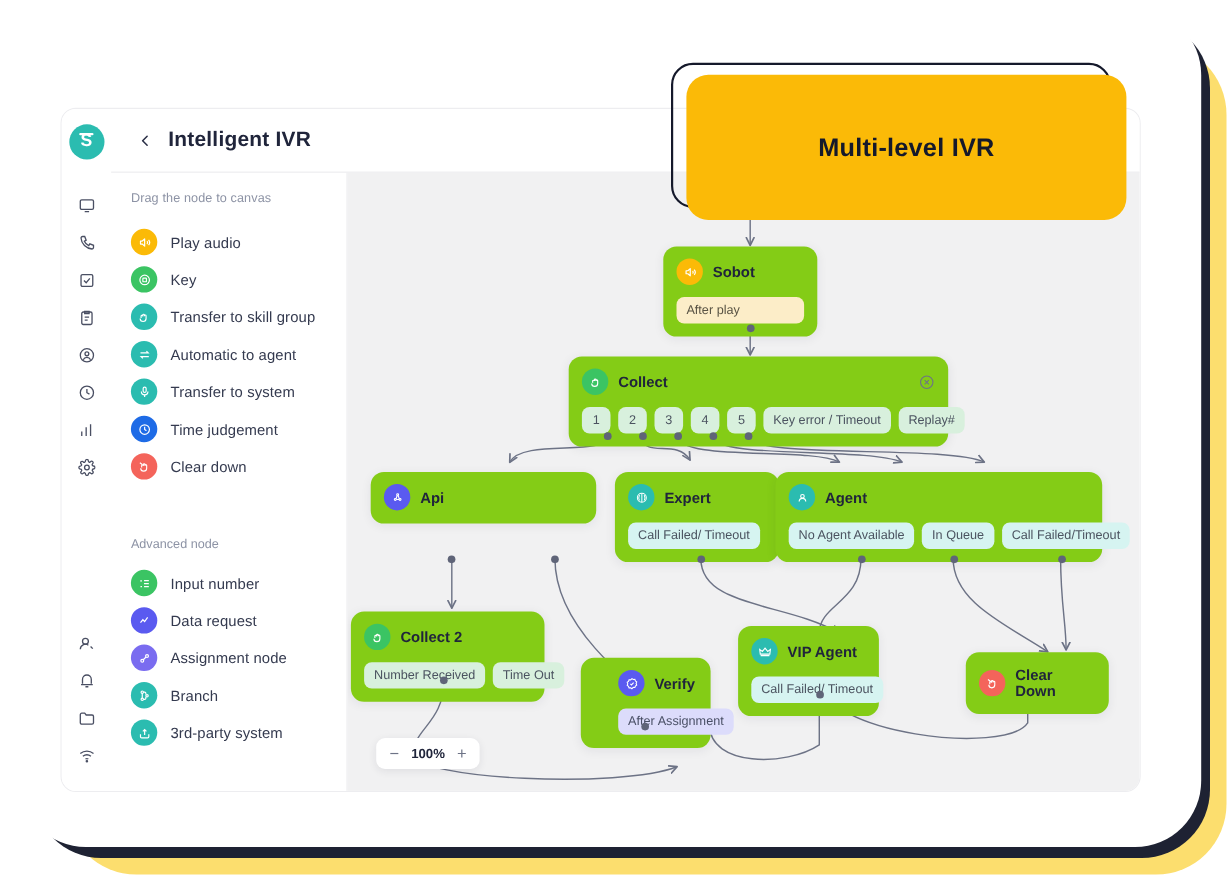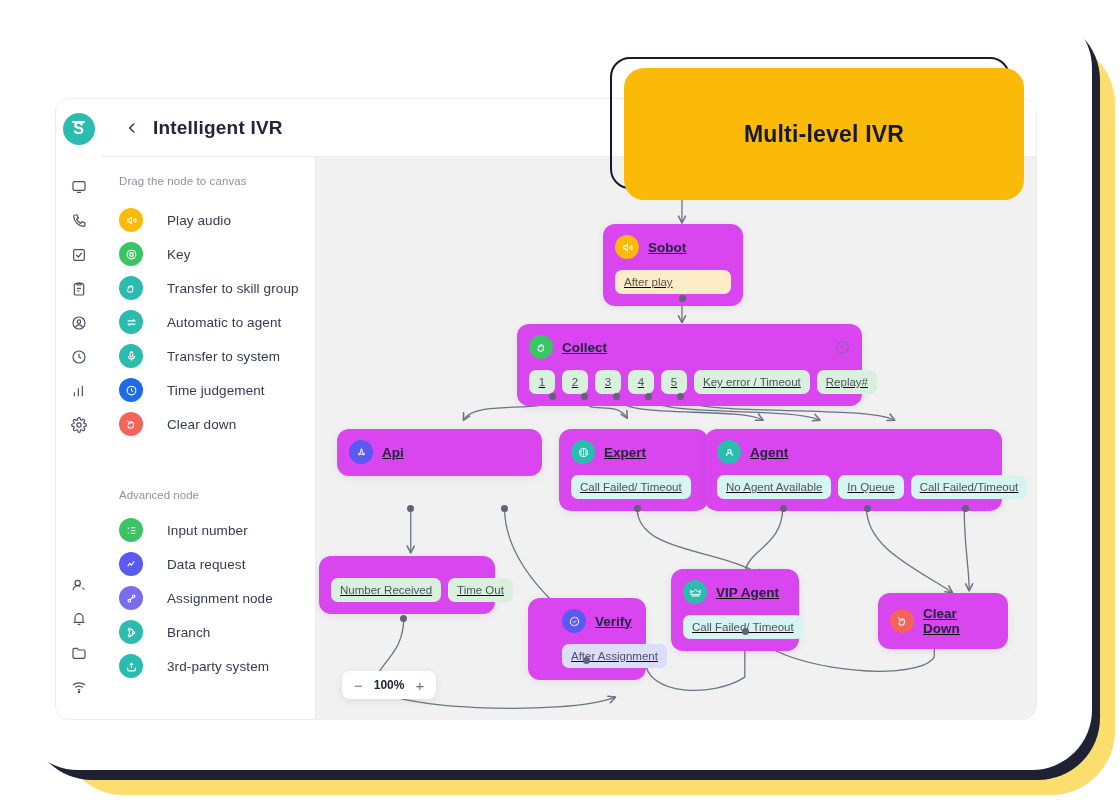--- a/index.html
+++ b/index.html
@@ -86,21 +86,21 @@
     position: relative;
     z-index: 3;
   }
   .palette-hint {
     font-size: 11.5px; color: #8d93a5; margin-bottom: 16px; letter-spacing: .1px;
   }
   .palette-section-title {
     font-size: 11.5px; color: #8d93a5; margin: 0 0 12px 0;
   }
   .palette-item {
-    display: flex; align-items: center; gap: 24px;
+    display: flex; align-items: center; gap: 12px;
     height: 34px; margin-bottom: 0px;
     cursor: pointer;
   }
   .pal-ic {
     width: 24px; height: 24px; border-radius: 50%;
     display: flex; align-items: center; justify-content: center;
     flex-shrink: 0;
   }
   .pal-ic svg { width: 13px; height: 13px; display: block; }
   .palette-item span.lbl {
@@ -131,26 +131,25 @@
     width: 18px; height: 18px; color: #2b3047;
     display: flex; align-items: center; justify-content: center;
     cursor: pointer; margin-right: 12px;
   }
   .back-chevron svg { width: 14px; height: 14px; }
   .page-title { font-size: 19px; font-weight: 700; color: #20253b; letter-spacing: .2px; }
 
   
   .node {
     position: absolute;
-    background: #d946ef;
+    background: #84cc16;
     border-radius: 12px;
     box-shadow: 0 2px 10px rgba(30,35,60,.07);
     padding: 11px 12px 12px 12px;
     z-index: 3;
-    text-decoration: underline;
   }
   .node-head { display: flex; align-items: center; gap: 9px; }
   .node-ic {
     width: 24px; height: 24px; border-radius: 50%;
     display: flex; align-items: center; justify-content: center; flex-shrink: 0;
   }
   .node-ic svg { width: 13px; height: 13px; display: block; }
   .node-title { font-size: 13.5px; font-weight: 700; color: #20253b; }
   .node-close {
     margin-left: auto; width: 15px; height: 15px; color: #6d7386; cursor: pointer;
@@ -582,20 +581,30 @@
           <div class="chip teal">No Agent Available</div>
           <div class="chip teal">In Queue</div>
           <div class="chip teal">Call Failed/Timeout</div>
         </div>
       </div>
       <div class="dot" style="left:464px; top:406px;"></div>
       <div class="dot" style="left:548px; top:406px;"></div>
       <div class="dot" style="left:646px; top:406px;"></div>
 
       <div class="node" style="left:3px; top:457px; width:176px;">
+        <div class="node-head">
+          <div class="node-ic" style="background:#3BC463;">
+            <svg viewBox="0 0 24 24" fill="none" stroke="#fff" stroke-width="1.9">
+                <path d="M7 13v-3a1.4 1.4 0 0 1 2.8 0"></path>
+                <path d="M9.8 10V8.2a1.4 1.4 0 0 1 2.8 0V10"></path>
+                <path d="M12.6 9.4a1.4 1.4 0 0 1 2.8 0V14c0 3-2 5-5 5s-5-2-5-5"></path>
+              </svg>
+          </div>
+          <div class="node-title">Collect 2</div>
+        </div>
         <div class="chips">
           <div class="chip green">Number Received</div>
           <div class="chip green">Time Out</div>
         </div>
       </div>
       <div class="dot" style="left:84px; top:516px;"></div>
 
       <div class="node" style="left:212px; top:499px; width:118px;padding-left:34px;">
         <div class="node-head">
           <div class="node-ic" style="background:#5A5AF0;">

